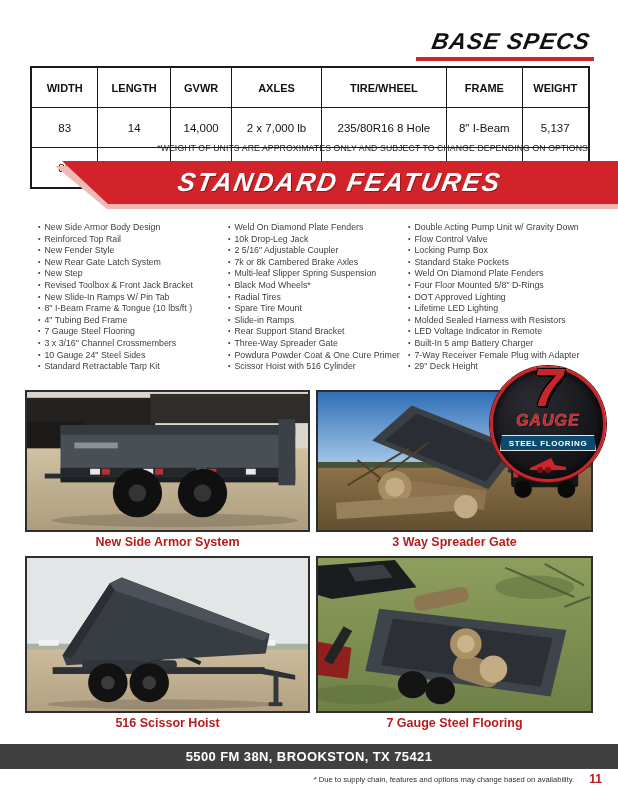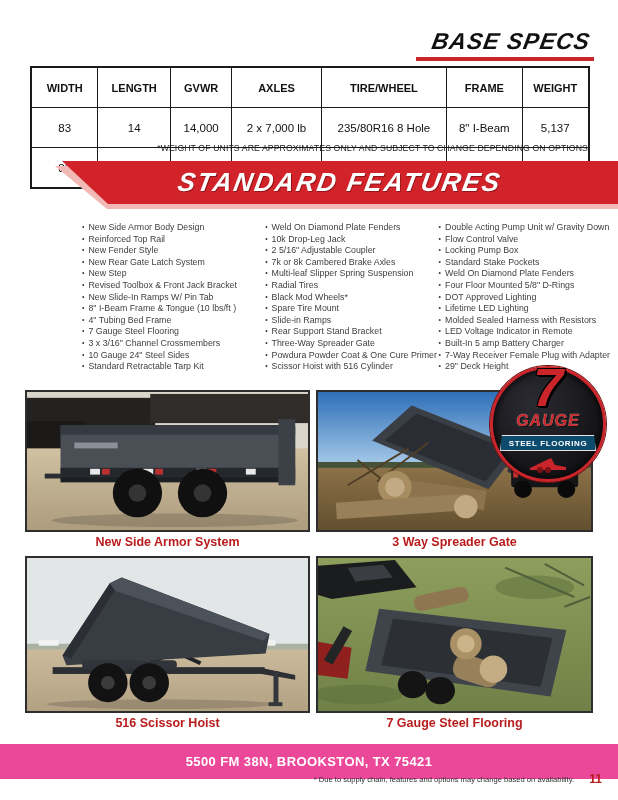--- a/index.html
+++ b/index.html
@@ -23,21 +23,21 @@
   .banner-shadow{position:absolute;left:0;top:5px;right:0;bottom:0;background:#f2b8b6;
     -webkit-clip-path:polygon(0 0,100% 0,100% 100%,52px 100%);clip-path:polygon(0 0,100% 0,100% 100%,52px 100%);}
   .banner{position:absolute;left:7px;top:0;right:0;bottom:5px;background:#d2232a;
     -webkit-clip-path:polygon(0 0,100% 0,100% 100%,46px 100%);clip-path:polygon(0 0,100% 0,100% 100%,46px 100%);
     display:flex;align-items:center;justify-content:center;}
   .banner-text{color:#fff;font-size:26px;font-weight:bold;font-style:italic;letter-spacing:2px;
     transform:skewX(-10deg);text-shadow:1px 1px 0 #8e1418;}
   
   .features{position:absolute;left:38px;top:222px;right:8px;display:flex;}
   .features ul{margin:0;padding:0;list-style:none;}
-  .features .col1{width:190px;margin-left:44px;}
+  .features .col1{width:190px;}
   .features .col2{width:180px;}
   .features .col3{flex:1;}
   .features li{font-size:8.8px;line-height:11.6px;color:#3e3e3e;white-space:nowrap;}
   .features li::before{content:"•";margin-right:4px;font-size:7px;position:relative;top:-1px;color:#3e3e3e;}
   
   .badge{position:absolute;left:490px;top:366px;width:116px;height:116px;z-index:6;}
   .badge-circle{position:absolute;inset:0;border-radius:50%;
     background:radial-gradient(circle at 35% 30%,#2a2a31 0%,#17171b 60%,#0e0e11 100%);
     border:3px solid #c9252b;box-shadow:0 0 0 1px #6d1013, inset 0 0 8px #000;}
   .badge-seven{position:absolute;top:-6px;left:0;width:100%;text-align:center;font-size:54px;line-height:54px;
@@ -57,21 +57,21 @@
   .photo1{left:25px;top:390px;width:285px;height:142px;}
   .photo2{left:316px;top:390px;width:277px;height:142px;}
   .photo3{left:25px;top:556px;width:285px;height:157px;}
   .photo4{left:316px;top:556px;width:277px;height:157px;}
   .caption{position:absolute;text-align:center;font-size:12.5px;font-weight:bold;color:#b91c1c;}
   .cap1{left:25px;width:285px;top:535px;}
   .cap2{left:316px;width:277px;top:535px;}
   .cap3{left:25px;width:285px;top:716px;}
   .cap4{left:316px;width:277px;top:716px;}
   
-  .address-bar{position:absolute;left:0;right:0;top:744px;height:35px;background:#ec4899;
+  .address-bar{position:absolute;left:0;right:0;top:744px;height:25px;background:#404040;
     display:flex;align-items:center;justify-content:center;}
   .address-bar span{color:#fff;font-size:13px;font-weight:bold;letter-spacing:0.4px;}
   .footnote{position:absolute;top:775px;right:44px;font-size:7.6px;color:#2e2e2e;}
   .page-number{position:absolute;top:772px;right:16px;font-size:12px;font-weight:bold;color:#b91c1c;}
 </style>
 </head>
 <body>
 
 <div class="page">
 
@@ -145,22 +145,22 @@
         <li>3 x 3/16" Channel Crossmembers</li>
         <li>10 Gauge 24" Steel Sides</li>
         <li>Standard Retractable Tarp Kit</li>
       </ul>
     <ul class="col2">
         <li>Weld On Diamond Plate Fenders</li>
         <li>10k Drop-Leg Jack</li>
         <li>2 5/16" Adjustable Coupler</li>
         <li>7k or 8k Cambered Brake Axles</li>
         <li>Multi-leaf Slipper Spring Suspension</li>
+        <li>Black Mod Wheels*</li>
         <li>Radial Tires</li>
-        <li>Black Mod Wheels*</li>
         <li>Spare Tire Mount</li>
         <li>Slide-in Ramps</li>
         <li>Rear Support Stand Bracket</li>
         <li>Three-Way Spreader Gate</li>
         <li>Powdura Powder Coat &amp; One Cure Primer</li>
         <li>Scissor Hoist with 516 Cylinder</li>
       </ul>
     <ul class="col3">
         <li>Double Acting Pump Unit w/ Gravity Down</li>
         <li>Flow Control Valve</li>

